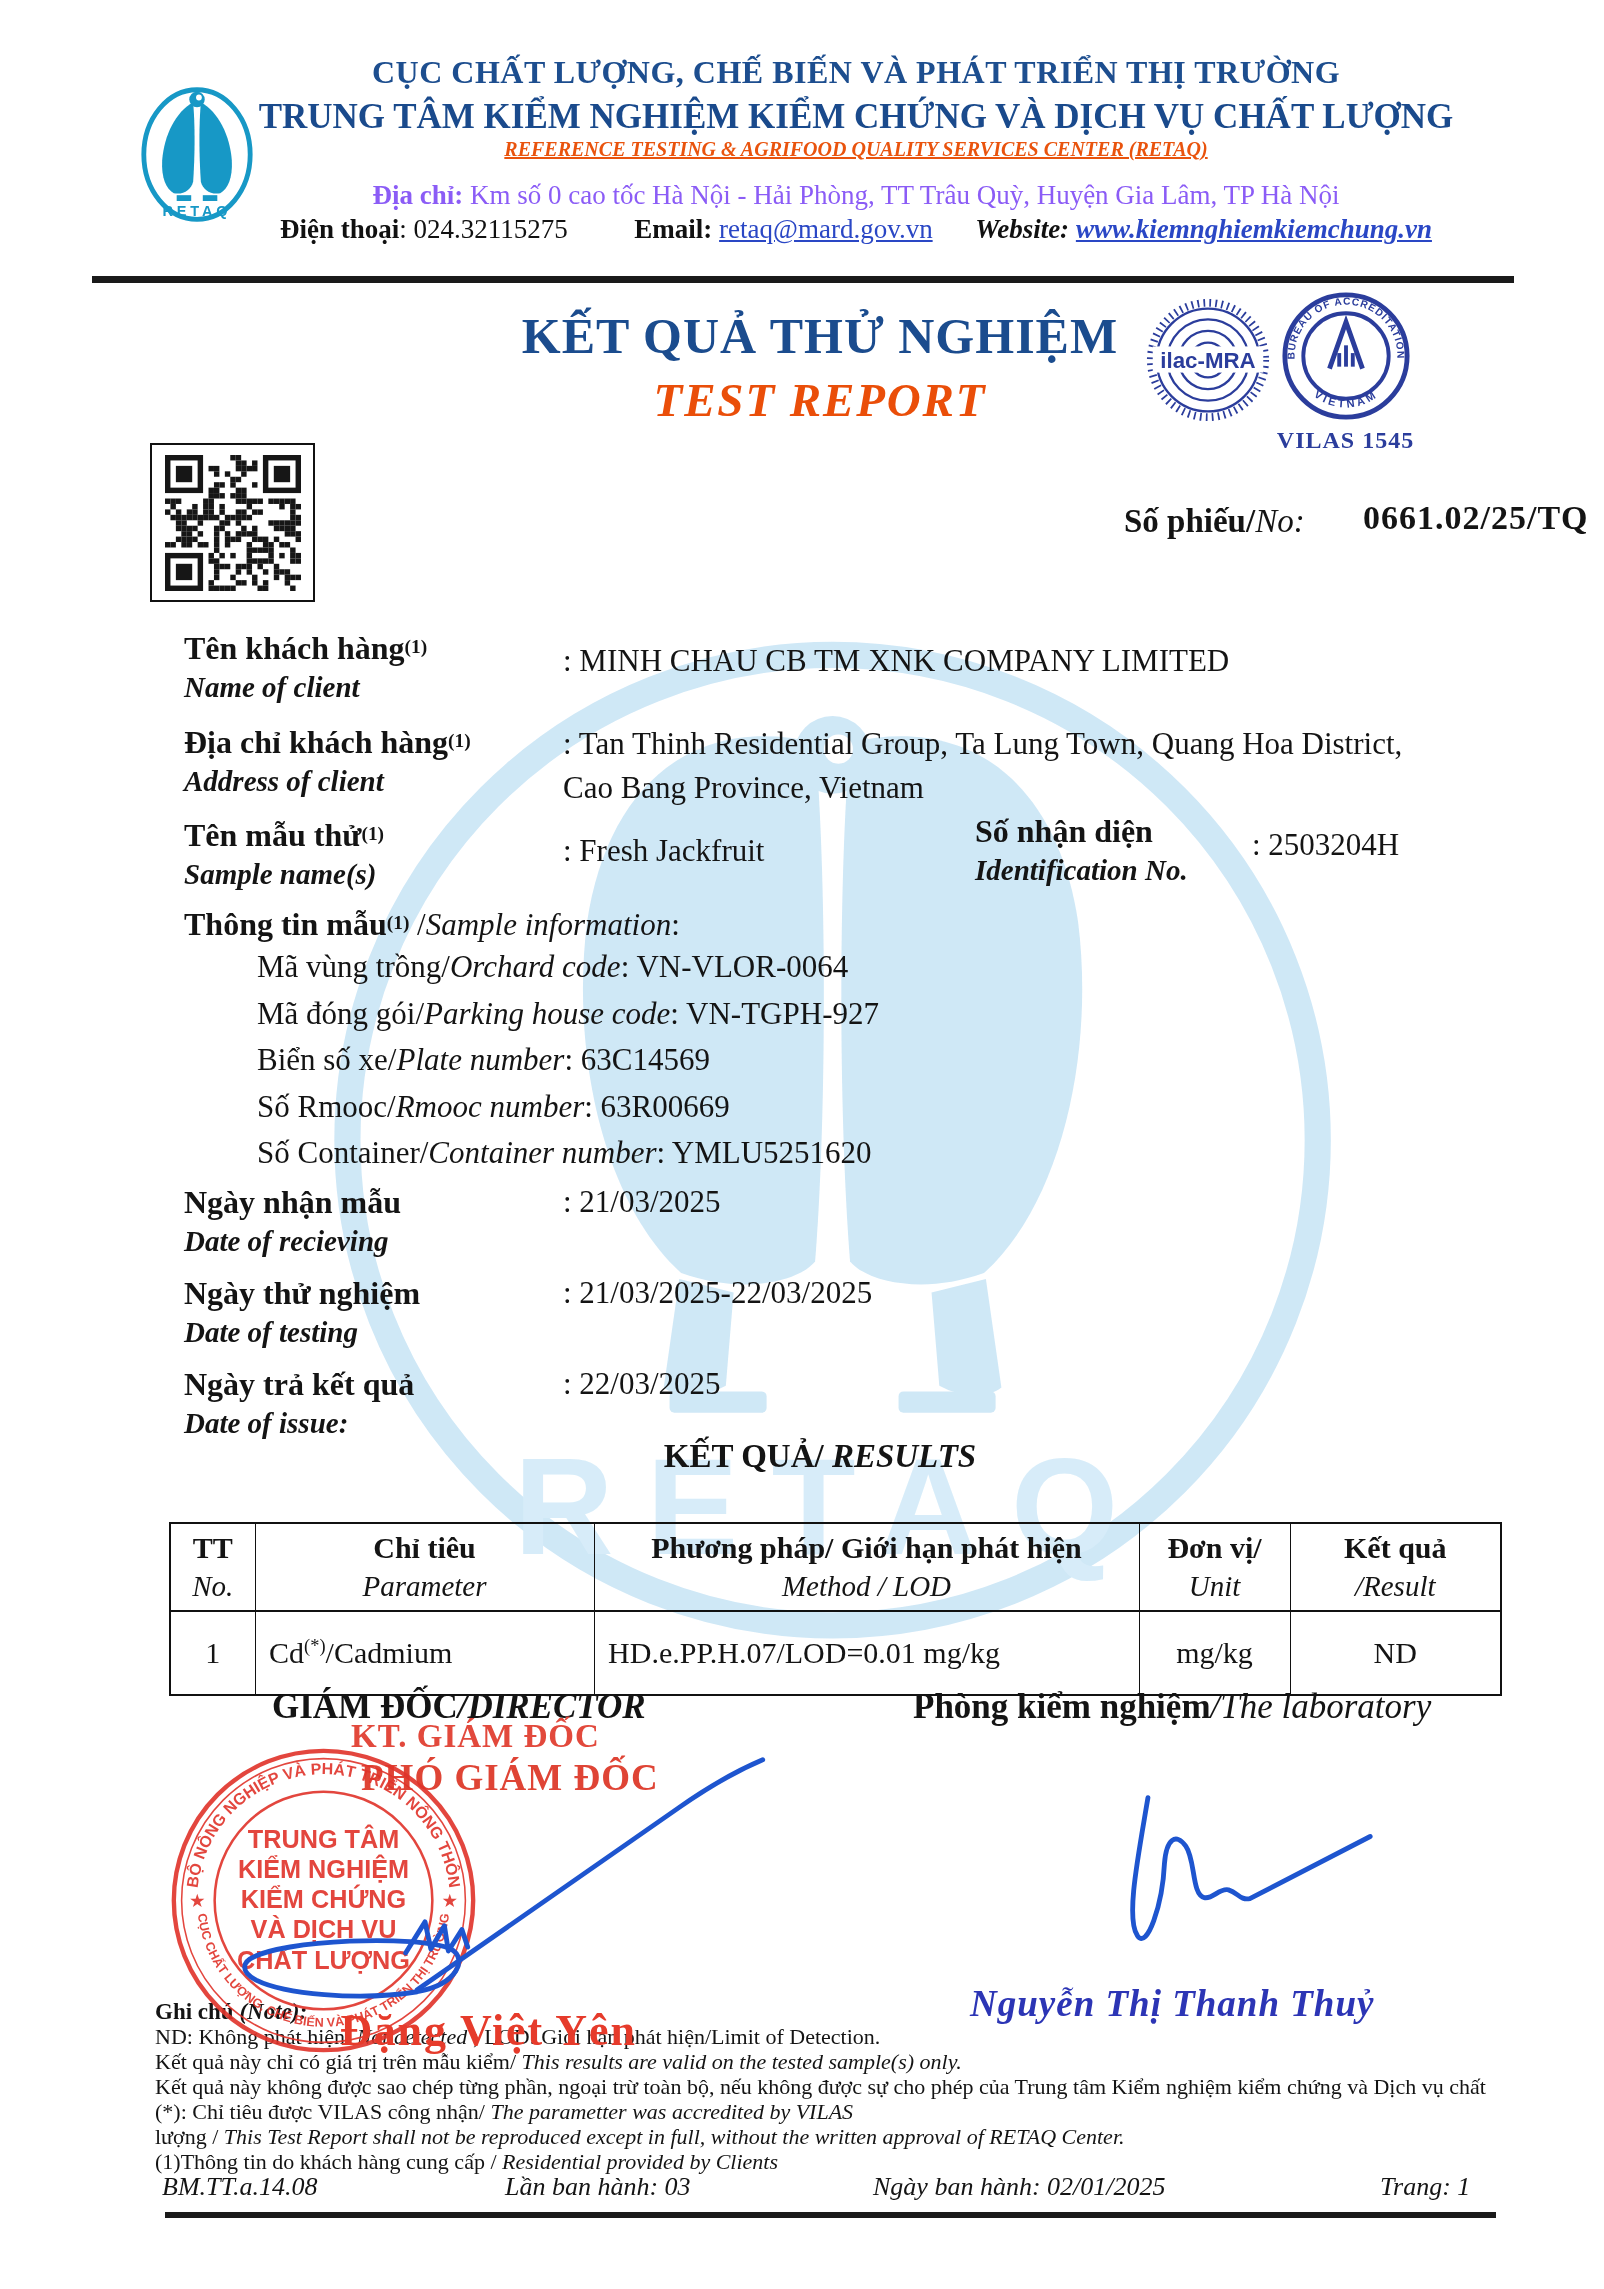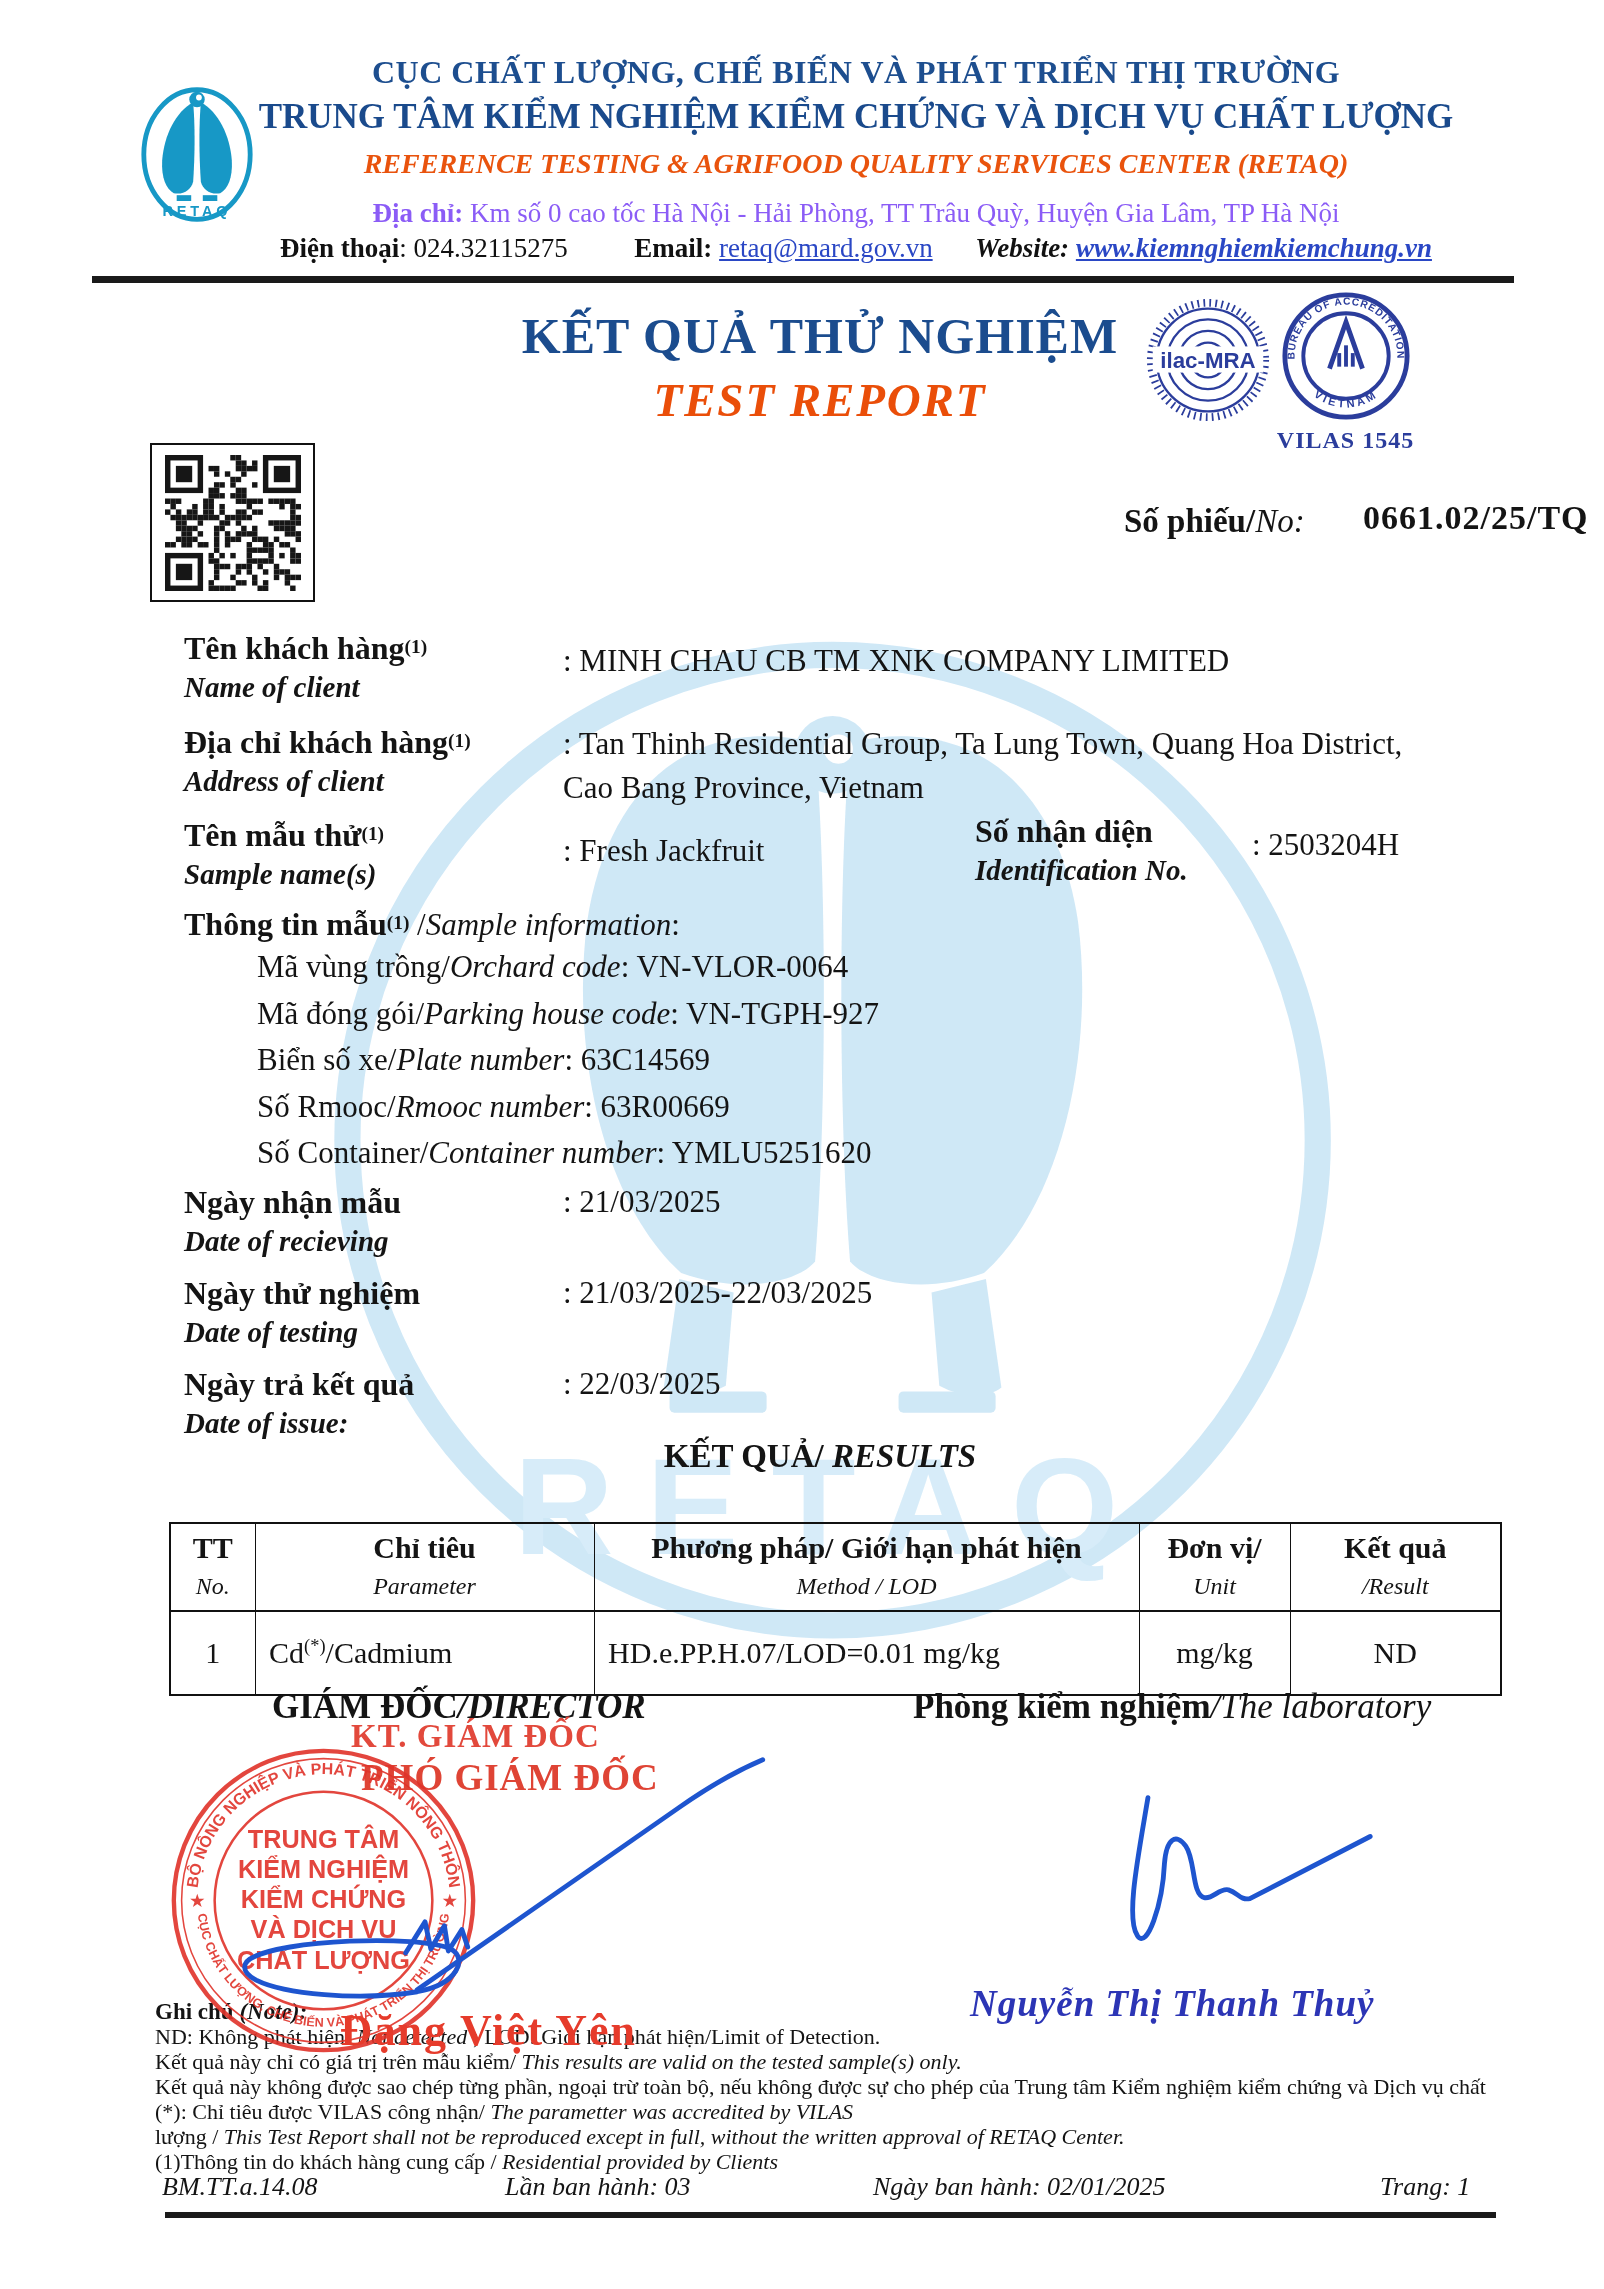--- a/index.html
+++ b/index.html
@@ -7,21 +7,21 @@
         font-family:"Liberation Serif","DejaVu Serif",serif;color:#141414;}
   .abs{position:absolute;}
   .z{z-index:2;}
   svg{display:block;}
   
   .wm{position:absolute;left:0;top:0;z-index:0;opacity:.82;pointer-events:none;}
   
   .hdr-text{text-align:center;line-height:1.18;}
   .h1{font-size:32px;color:#1d4e8f;font-weight:600;letter-spacing:0.5px;}
   .h2{font-size:35px;color:#1a4a8c;font-weight:800;margin-top:3.9px;}
-  .h3{font-size:28px;color:#e9530d;font-weight:700;font-style:italic;margin-top:10px;}
+  .h3{font-size:20px;color:#e9530d;font-weight:700;font-style:italic;margin-top:1px;text-decoration:underline;}
   .h4{font-size:27px;color:#8b5cf6;margin-top:18px;}
   .h5{font-size:27px;color:#111;margin-top:2.9px;}
   .b{font-weight:bold;}
   .bi{font-weight:bold;font-style:italic;}
   .it{font-style:italic;}
   .lnk{color:#2a47c5;text-decoration:underline;}
   .rule{background:#1a1a1a;}
   
   .t1{font-size:50px;font-weight:800;color:#1b4c8e;letter-spacing:1px;}
   .t2{font-size:47px;font-weight:800;font-style:italic;color:#ea4e09;letter-spacing:1.9px;margin-top:7.8px;}
@@ -37,21 +37,21 @@
   .fval{font-size:31px;}
   .sline{font-size:31px;left:257px;}
   .vilas{font-size:24px;font-weight:bold;color:#2b3d9c;text-align:center;letter-spacing:1px;}
   
   .res-h{font-size:33px;font-weight:bold;text-align:center;}
   table.res{border-collapse:collapse;background:transparent;margin-top:32px;}
   table.res td,table.res th{border:1.9px solid #111;background:transparent;vertical-align:middle;}
   table.res{border:2.9px solid #111;}
   table.res th{border-bottom:2.9px solid #111;padding:3.9px 5.8px;font-weight:normal;}
   .thvn{font-size:30px;font-weight:bold;line-height:39px;}
-  .then{font-size:24px;font-style:italic;line-height:39px;}
+  .then{font-size:29px;font-style:italic;line-height:39px;}
   table.res td{font-size:30px;height:80px;}
   .tc{text-align:center;}
   .tl{text-align:left;padding-left:13.6px;}
   
   .sig-h{font-size:35px;font-weight:bold;}
   .sig-h .it{font-style:italic;}
   .red1{font-size:33px;font-weight:bold;color:#e2493c;letter-spacing:1px;}
   .red2{font-size:37px;font-weight:bold;color:#df4435;letter-spacing:1px;}
   .dirname{font-size:44px;font-weight:bold;color:#e63b2b;letter-spacing:1.9px;}
   .labname{font-size:37px;font-style:italic;font-weight:bold;color:#2c35b5;letter-spacing:1px;}

